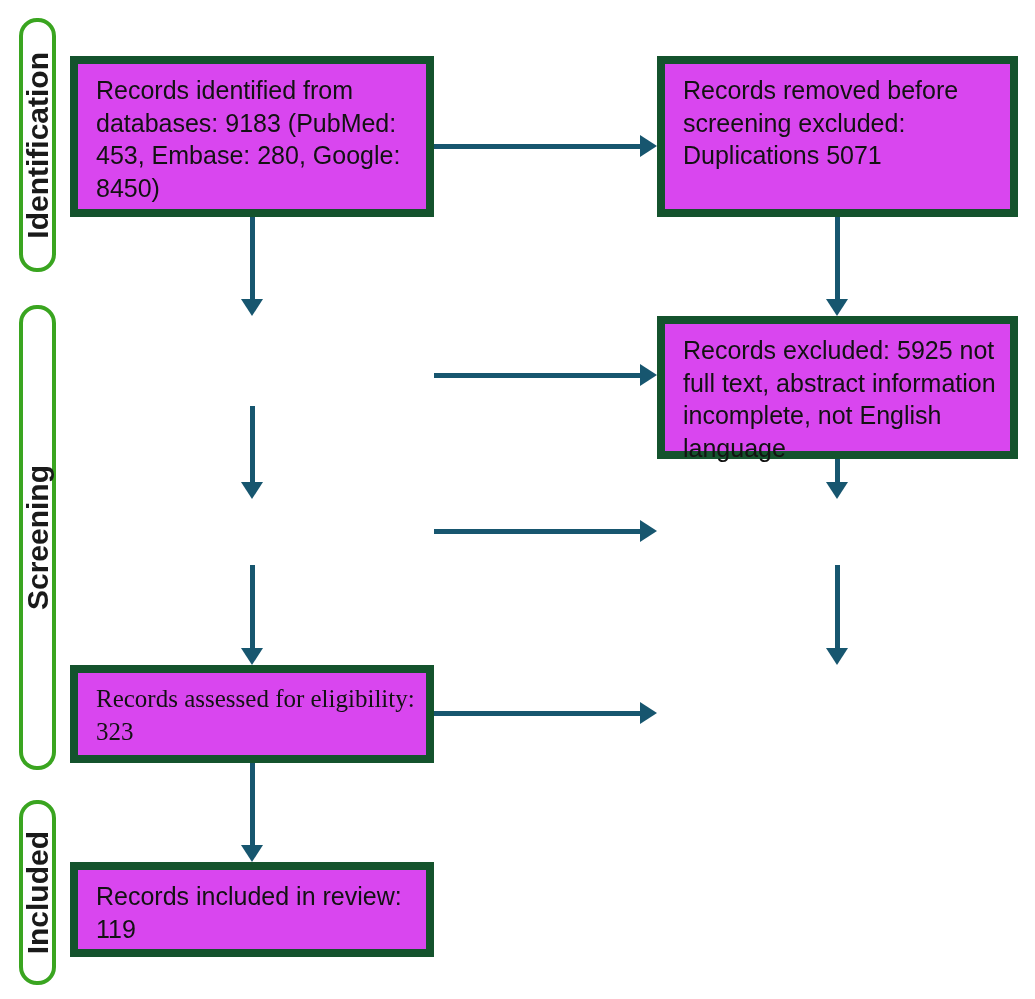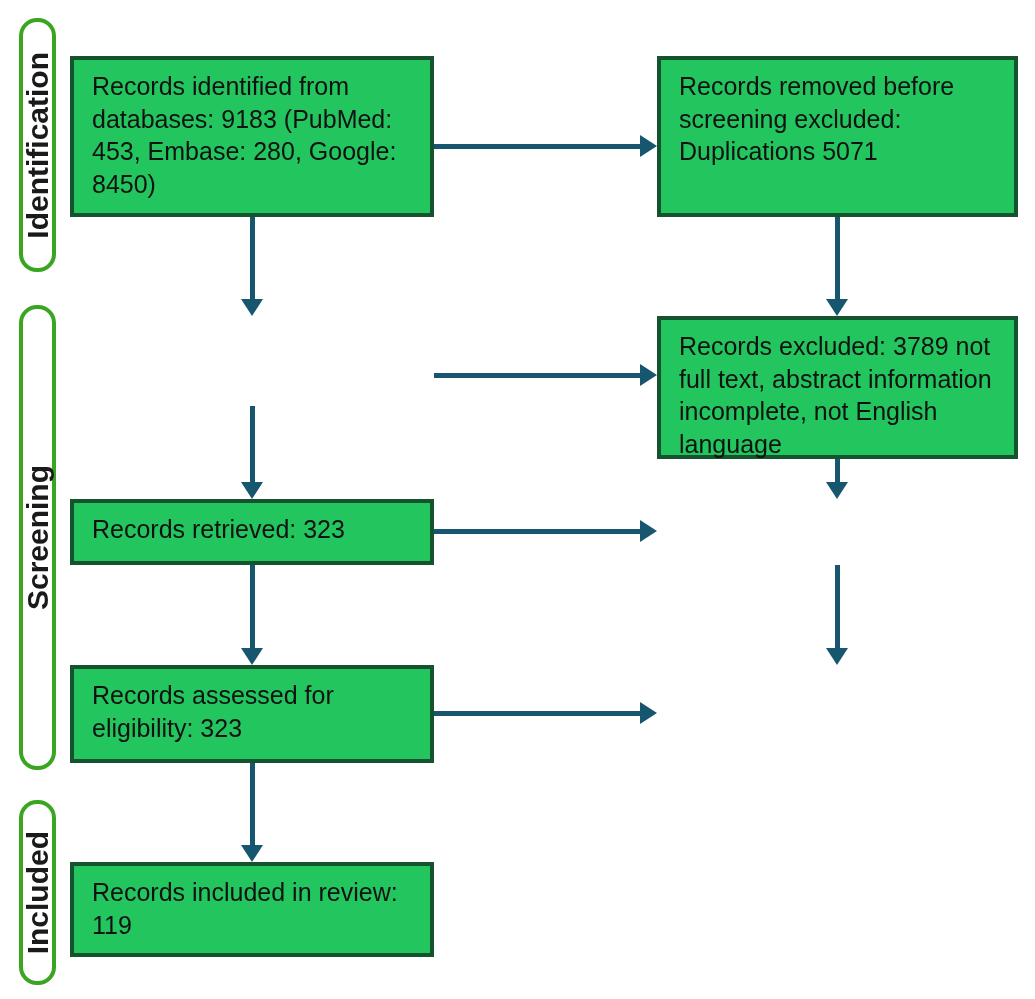--- a/index.html
+++ b/index.html
@@ -36,22 +36,22 @@
     font-size: 30px;
     letter-spacing: 0px;
     color: #1a1a1a;
     white-space: nowrap;
     line-height: 1;
   }
 
   
   .flow-box {
     position: absolute;
-    border: 4px solid #14532d;
-    background: #22c55e;
+    border: 8px solid #14532d;
+    background: #d946ef;
     box-sizing: border-box;
     padding: 10px 4px 10px 18px;
   }
   .flow-box .btext {
     font-size: 25px;
     line-height: 1.30;
     color: #121212;
     white-space: pre-line;
   }
 
@@ -132,29 +132,26 @@
   <div class="flow-box" style="left:70px; top:56px; width:364px; height:161px;">
     <div class="btext">Records identified from databases: 9183 (PubMed: 453, Embase: 280, Google: 8450)</div>
   </div>
 
   <div class="flow-box" style="left:657px; top:56px; width:361px; height:161px;">
     <div class="btext">Records removed before screening excluded: Duplications 5071</div>
   </div>
 
 
   <div class="flow-box" style="left:657px; top:316px; width:361px; height:143px;">
-    <div class="btext">Records excluded: 3789 not full text, abstract information incomplete, not English language</div>
-  </div>
-
-  <div class="flow-box" style="left:70px; top:499px; width:364px; height:66px;">
-    <div class="btext">Records retrieved: 323</div>
+    <div class="btext">Records excluded: 5925 not full text, abstract information incomplete, not English language</div>
   </div>
 
 
-  <div class="flow-box" style="left:70px; top:665px; width:364px; height:98px;">
+
+  <div class="flow-box" style="left:70px; top:665px; width:364px; height:98px;font-family:Liberation Serif, serif;">
     <div class="btext">Records assessed for eligibility: 323</div>
   </div>
 
 
   <div class="flow-box" style="left:70px; top:862px; width:364px; height:95px;">
     <div class="btext">Records included in review: 119</div>
   </div>
 
 </div>
 

